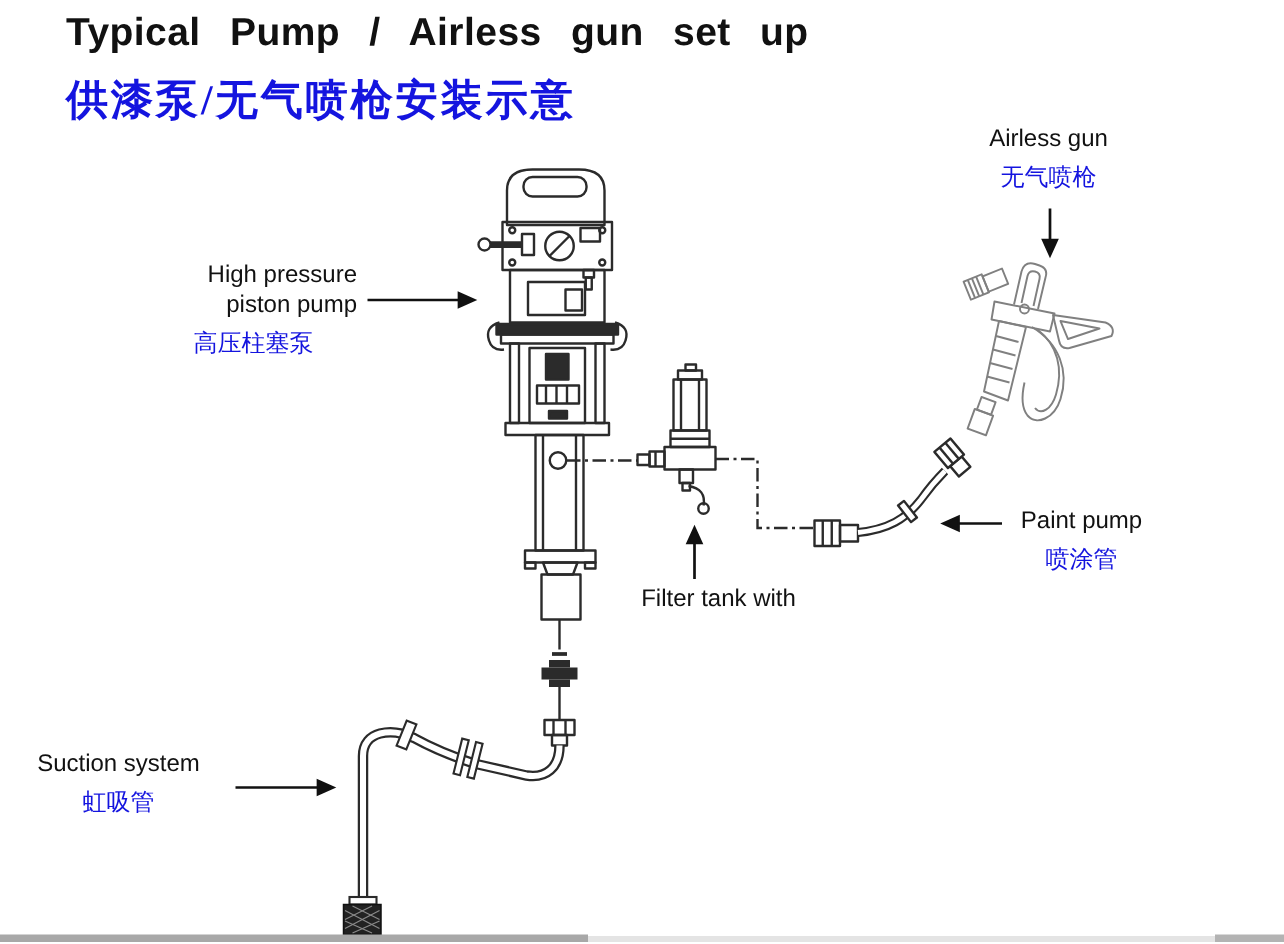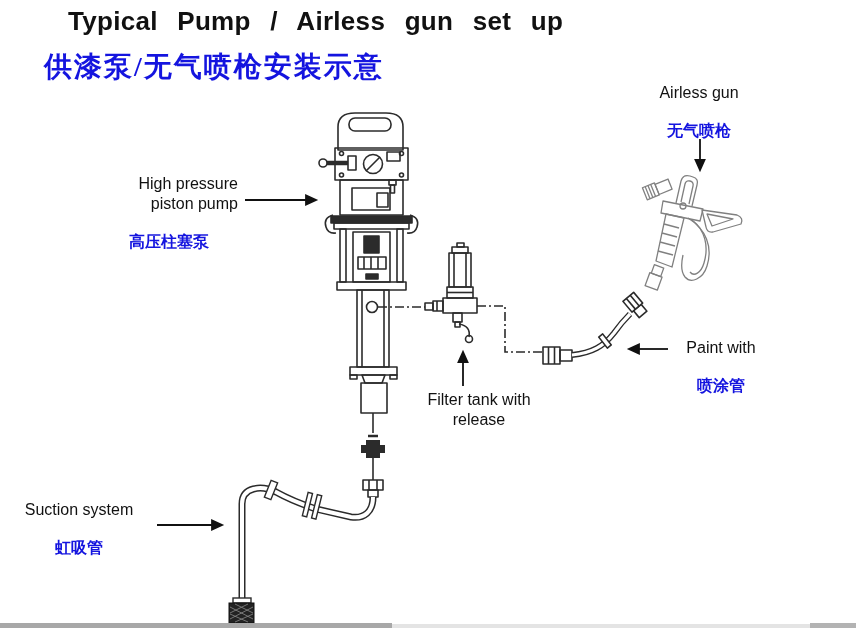--- a/index.html
+++ b/index.html
@@ -2,26 +2,26 @@
 <html style="--accent_blue: #1414DF; --line_dark: #2B2B2B; --line_gray: #808080; --text_black: #111111;"><head>
 <meta charset="utf-8">
 <style>
   html,body{margin:0;padding:0;background:#ffffff;}
   body{width:856px;height:629px;position:relative;overflow:hidden;
        font-family:"Liberation Sans",sans-serif;}
   .canvas{position:absolute;left:0;top:0;width:856px;height:629px;}
   svg.diagram{position:absolute;left:0;top:0;}
   .lbl{position:absolute;color:var(--text_black,#111);}
   .title{left:44px;top:6px;font-size:26px;font-weight:bold;
-         word-spacing:12px;letter-spacing:.3px;white-space:nowrap;color:var(--text_black,#111);margin-left:24px;}
+         word-spacing:12px;letter-spacing:.3px;white-space:nowrap;color:var(--text_black,#111);}
   .subtitle{left:44px;top:48px;font-size:28px;font-weight:bold;letter-spacing:2px;
             font-family:"Liberation Serif","DejaVu Serif",serif;
             color:var(--accent_blue,#1414df);white-space:nowrap;}
   .en{font-size:16px;font-weight:normal;line-height:20px;color:var(--text_black,#111);}
-  .zh{font-size:16px;font-weight:bold;line-height:20px;margin-top:18px;
+  .zh{font-size:16px;font-weight:normal;line-height:20px;margin-top:6px;
       font-family:"Liberation Serif","DejaVu Serif",serif;color:var(--accent_blue,#1414df);text-align:center;}
   .lbl-pump{left:100px;top:174px;width:138px;text-align:right;}
   .lbl-gun{left:640px;top:83px;width:118px;text-align:center;}
   .lbl-hose{left:671px;top:338px;width:100px;text-align:center;}
   .lbl-filter{left:409px;top:390px;width:140px;text-align:center;}
   .lbl-suction{left:8px;top:500px;width:142px;text-align:center;}
   .bar{position:absolute;}
   .bar-left{left:0;top:623px;width:392px;height:5px;background:#a8a8a8;}
   .bar-mid{left:392px;top:624px;width:418px;height:4px;background:#e4e4e4;}
   .bar-right{left:810px;top:623px;width:46px;height:5px;background:#b3b3b3;}
@@ -240,27 +240,26 @@
     <div class="en">piston pump</div>
     <div class="zh">高压柱塞泵</div>
   </div>
 
   <div class="lbl lbl-gun">
     <div class="en">Airless gun</div>
     <div class="zh">无气喷枪</div>
   </div>
 
   <div class="lbl lbl-hose">
-    <div class="en">Paint with</div>
+    <div class="en">Paint pump</div>
     <div class="zh">喷涂管</div>
   </div>
 
   <div class="lbl lbl-filter">
     <div class="en">Filter tank with</div>
-    <div class="en">release</div>
   </div>
 
   <div class="lbl lbl-suction">
     <div class="en">Suction system</div>
     <div class="zh">虹吸管</div>
   </div>
 
   <div class="bar bar-left"></div>
   <div class="bar bar-mid"></div>
   <div class="bar bar-right"></div>

